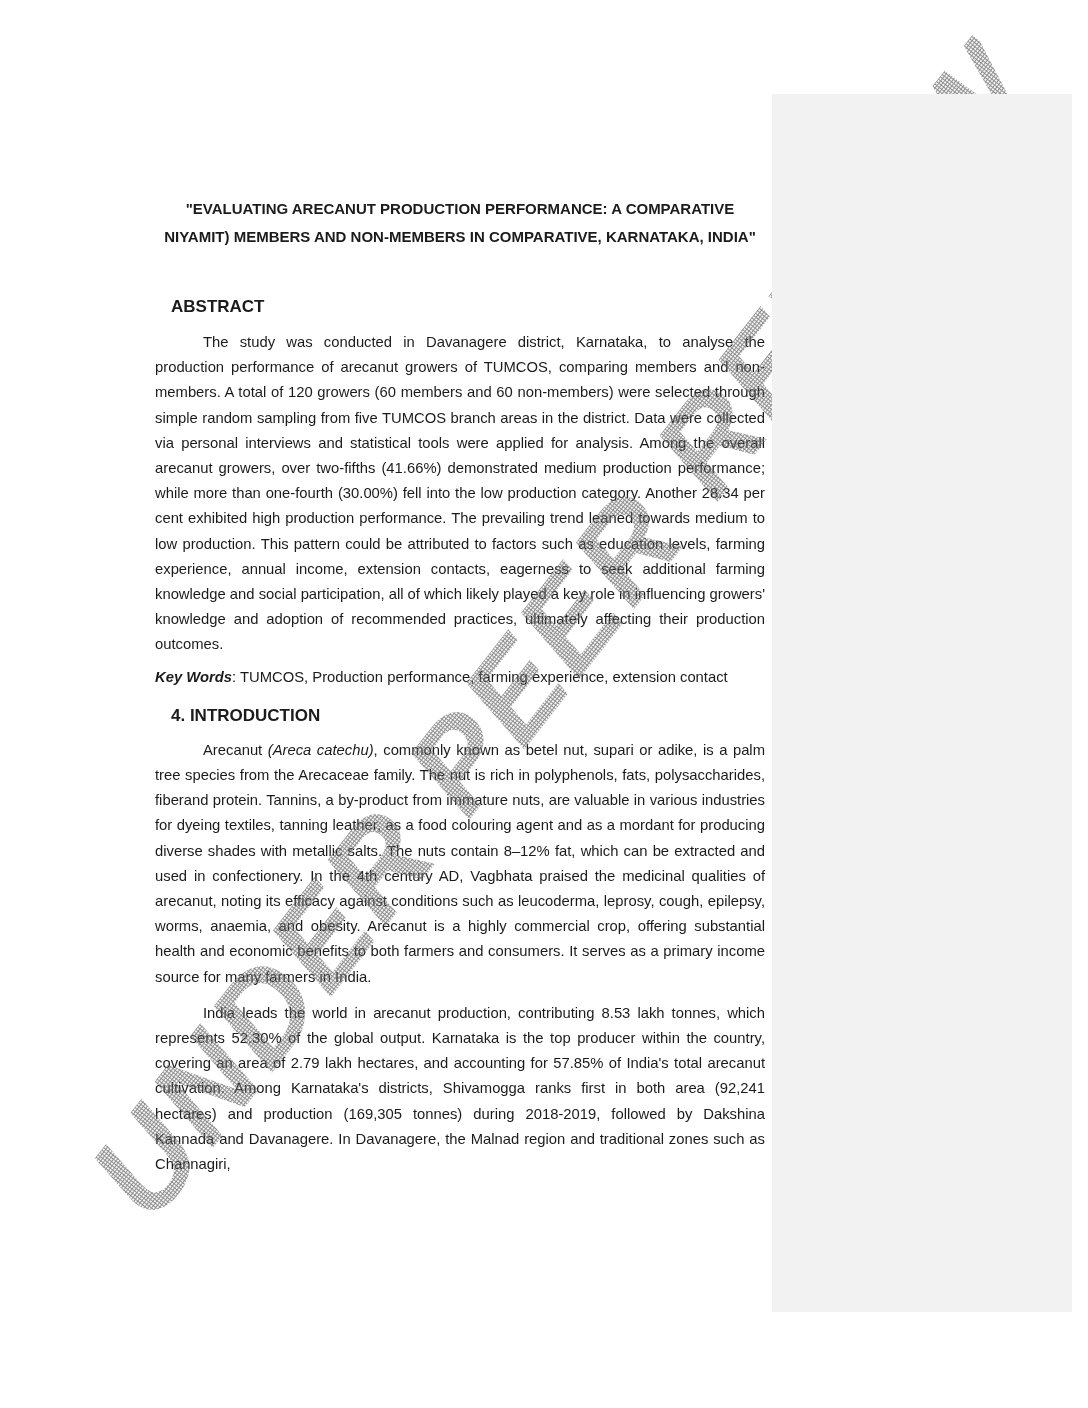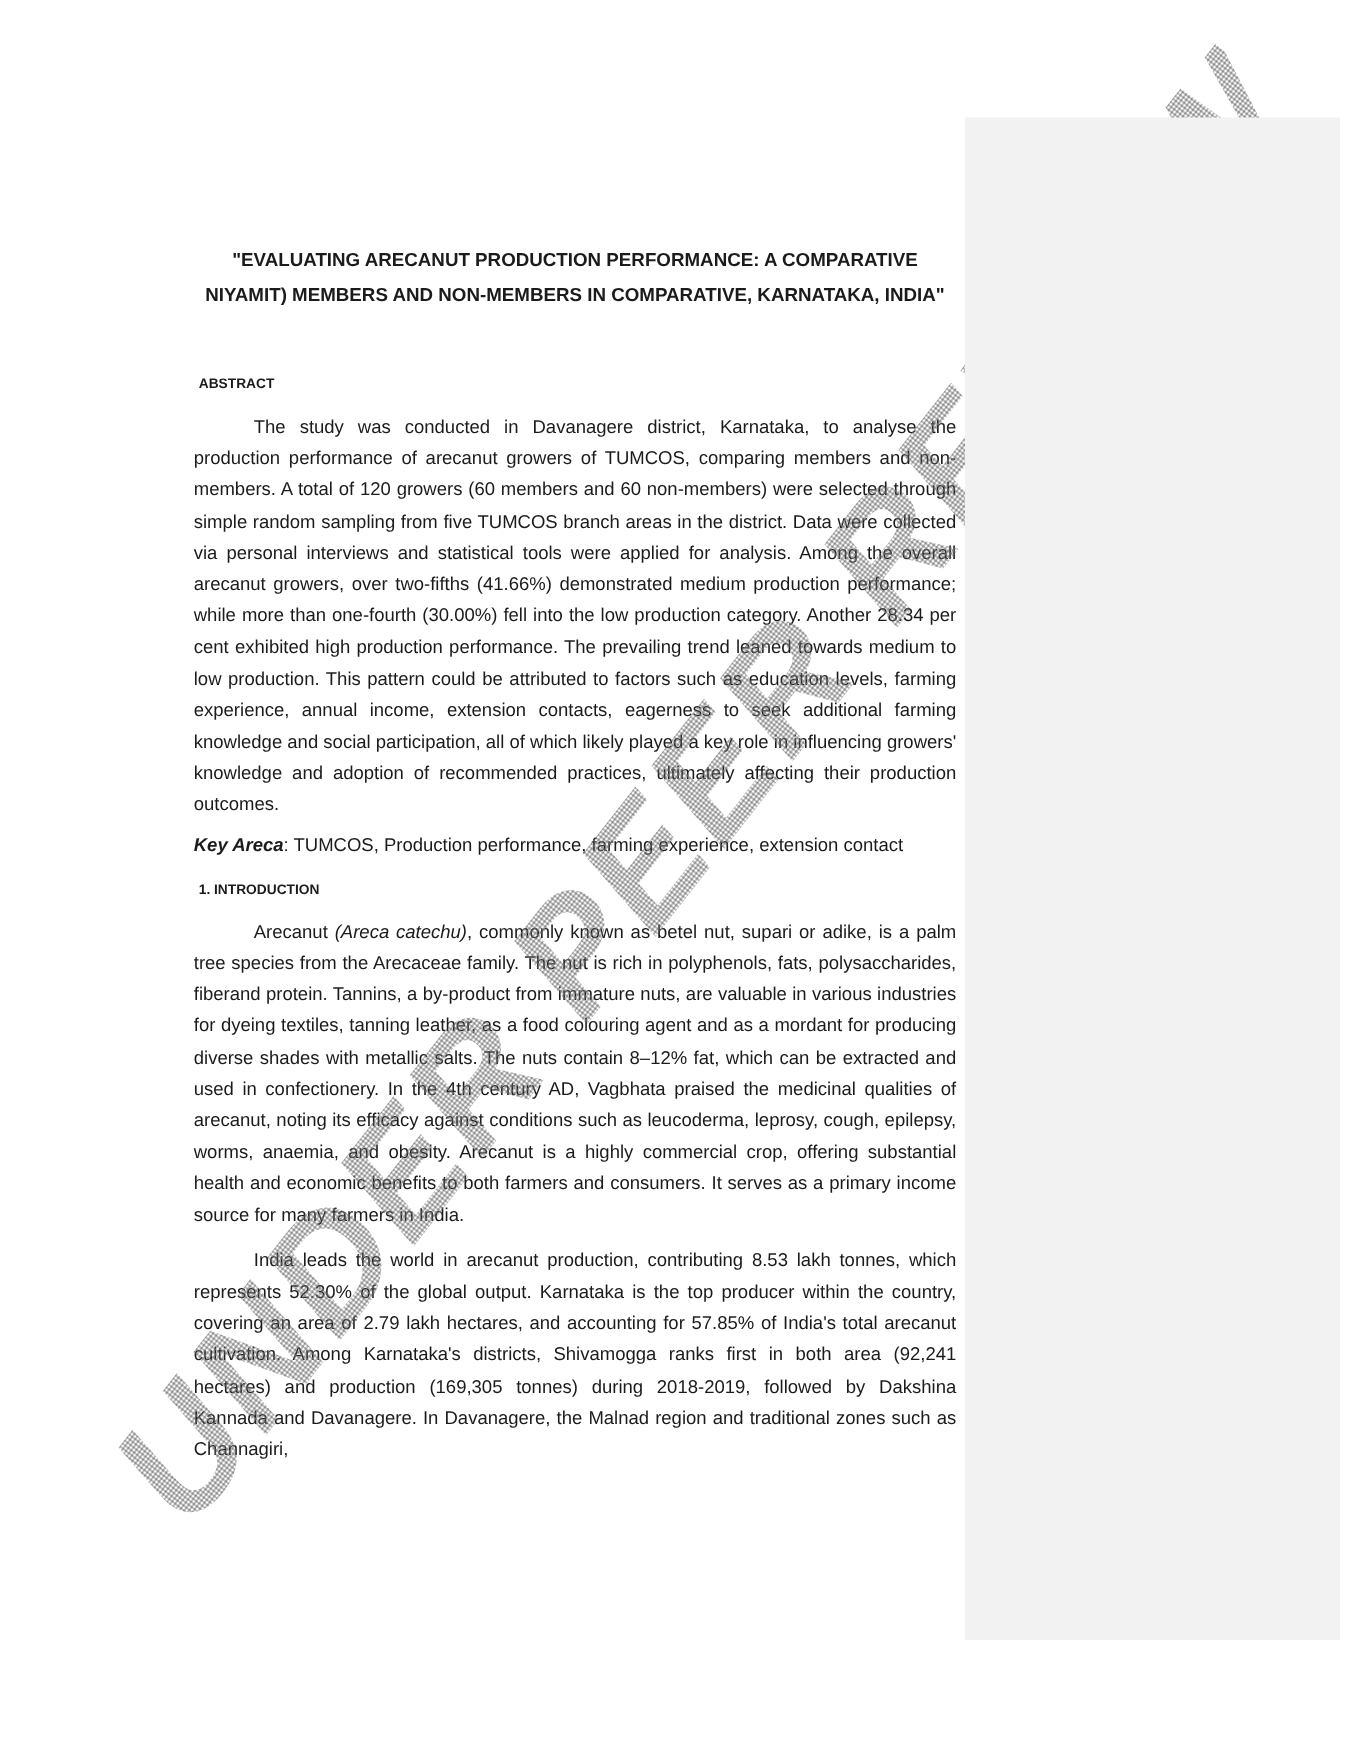--- a/index.html
+++ b/index.html
@@ -36,24 +36,24 @@
   }
   .title{
     margin:0 0 46px 0;
     font-size:15px;
     font-weight:bold;
     line-height:28px;
     text-align:center;
   }
   .title .tline{display:block;}
   .heading{
-    font-size:11px;
+    font-size:17px;
     font-weight:bold;
     line-height:20px;
-    margin:4px;
+    margin:16px;
     text-align:left;
   }
   .h-abstract{margin-bottom:13px;}
   .h-intro{margin-bottom:12px;}
   .para{margin:0;}
   .indent{text-indent:48px;}
   .p-abstract{margin-bottom:7px;}
   .keywords{
     margin:0 0 12px 0;
     text-align:left;
@@ -101,23 +101,23 @@
 
     <h1 class="title">
       <span class="tline">"EVALUATING ARECANUT PRODUCTION PERFORMANCE: A COMPARATIVE</span>
       <span class="tline">NIYAMIT) MEMBERS AND NON-MEMBERS IN COMPARATIVE, KARNATAKA, INDIA"</span>
     </h1>
 
     <h2 class="heading h-abstract">ABSTRACT</h2>
 
     <p class="para indent p-abstract">The study was conducted in Davanagere district, Karnataka, to analyse the production performance of arecanut growers of TUMCOS, comparing members and non-members. A total of 120 growers (60 members and 60 non-members) were selected through simple random sampling from five TUMCOS branch areas in the district. Data were collected via personal interviews and statistical tools were applied for analysis. Among the overall arecanut growers, over two-fifths (41.66%) demonstrated medium production performance; while more than one-fourth (30.00%) fell into the low production category. Another 28.34 per cent exhibited high production performance. The prevailing trend leaned towards medium to low production. This pattern could be attributed to factors such as education levels, farming experience, annual income, extension contacts, eagerness to seek additional farming knowledge and social participation, all of which likely played a key role in influencing growers' knowledge and adoption of recommended practices, ultimately affecting their production outcomes.</p>
 
-    <p class="keywords"><span class="kw-label">Key Areca</span><span>: TUMCOS, Production performance, farming experience, extension contact</span></p>
+    <p class="keywords"><span class="kw-label">Key Words</span><span>: TUMCOS, Production performance, farming experience, extension contact</span></p>
 
-    <h2 class="heading h-intro">1. INTRODUCTION</h2>
+    <h2 class="heading h-intro">4. INTRODUCTION</h2>
 
     <p class="para indent p-intro1"><span>Arecanut </span><span class="italic">(Areca catechu)</span><span>, commonly known as betel nut, supari or adike, is a palm tree species from the Arecaceae family. The nut is rich in polyphenols, fats, polysaccharides, fiberand protein. Tannins, a by-product from immature nuts, are valuable in various industries for dyeing textiles, tanning leather, as a food colouring agent and as a mordant for producing diverse shades with metallic salts. The nuts contain 8–12% fat, which can be extracted and used in confectionery. In the 4th century AD, Vagbhata praised the medicinal qualities of arecanut, noting its efficacy against conditions such as leucoderma, leprosy, cough, epilepsy, worms, anaemia, and obesity. Arecanut is a highly commercial crop, offering substantial health and economic benefits to both farmers and consumers. It serves as a primary income source for many farmers in India.</span></p>
 
     <p class="para indent">India leads the world in arecanut production, contributing 8.53 lakh tonnes, which represents 52.30% of the global output. Karnataka is the top producer within the country, covering an area of 2.79 lakh hectares, and accounting for 57.85% of India's total arecanut cultivation. Among Karnataka's districts, Shivamogga ranks first in both area (92,241 hectares) and production (169,305 tonnes) during 2018-2019, followed by Dakshina Kannada and Davanagere. In Davanagere, the Malnad region and traditional zones such as Channagiri,</p>
 
   </div>
 
   <div class="watermark"><span>UNDER PEER REVIEW</span></div>
 
 </div>

